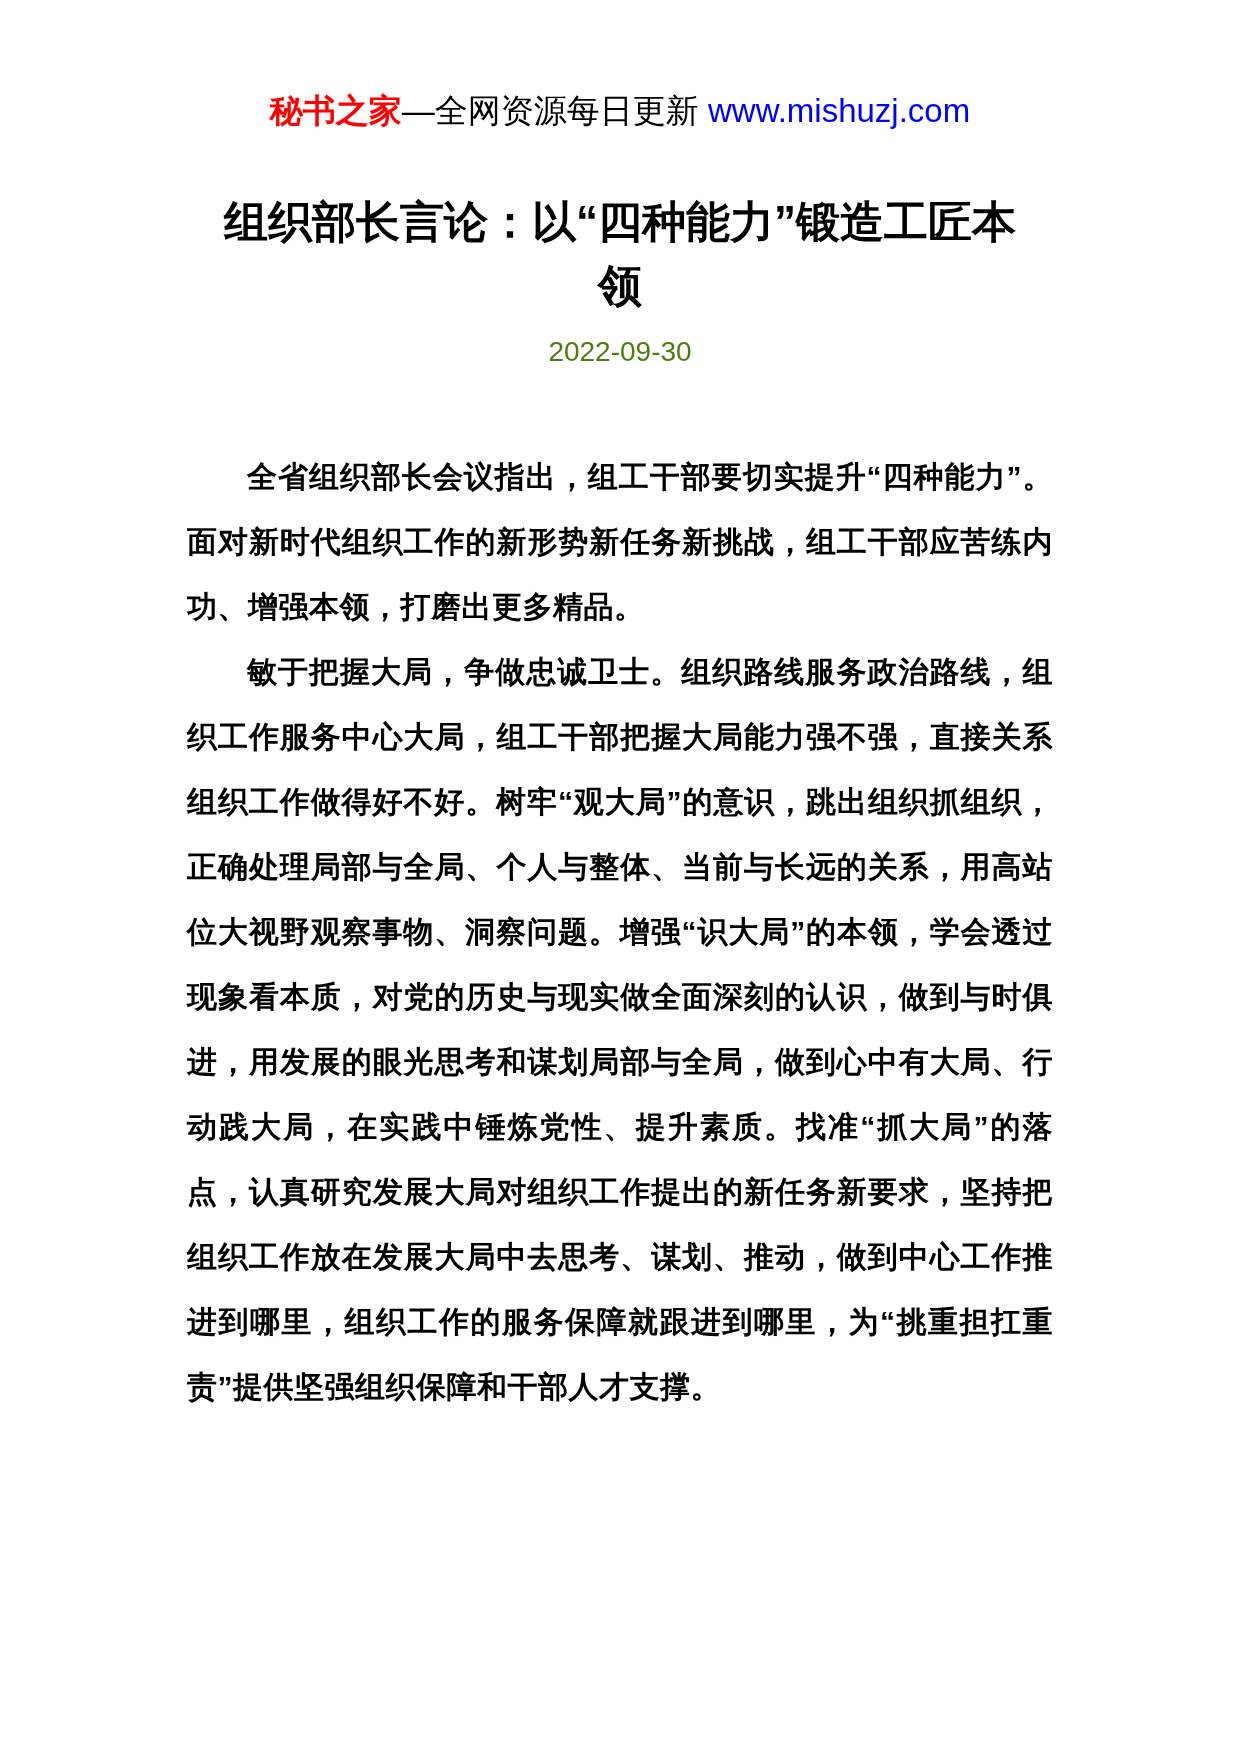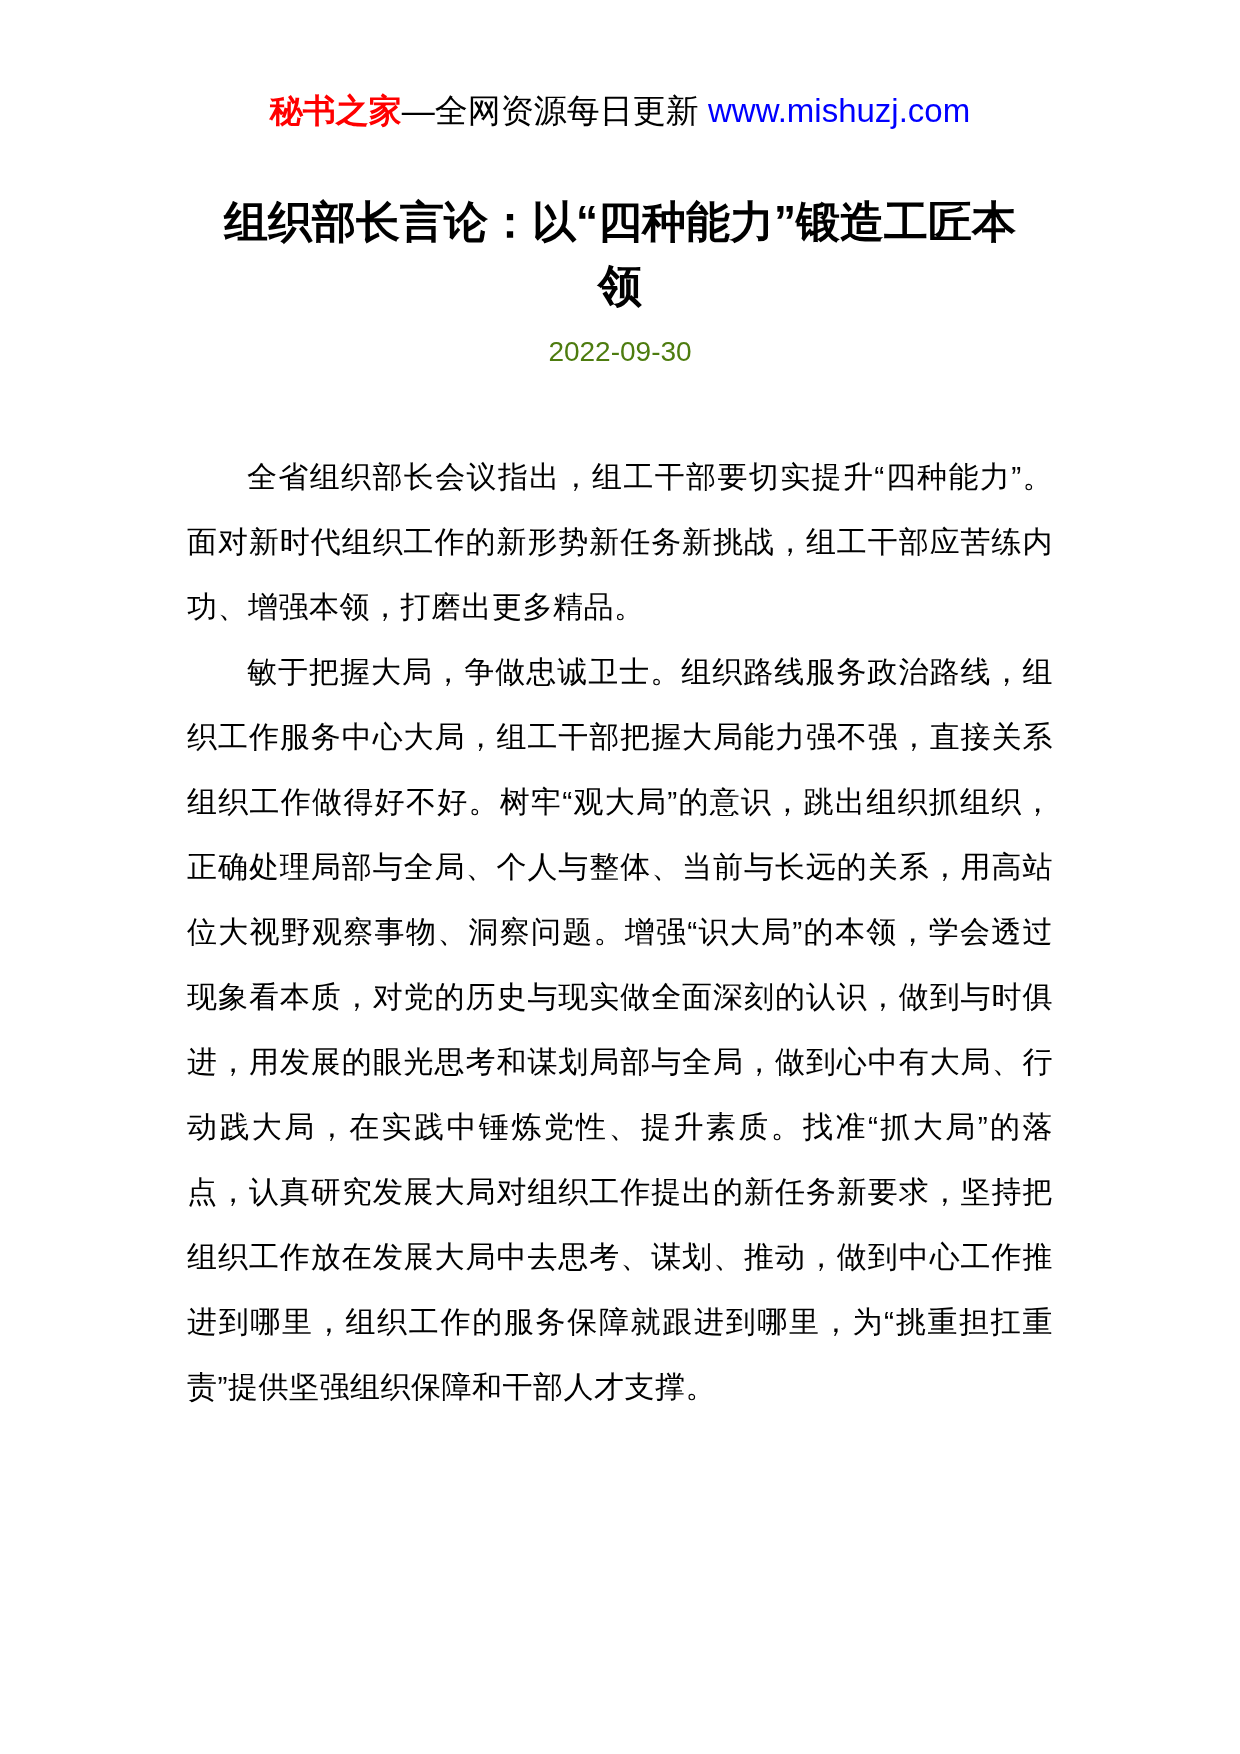--- a/index.html
+++ b/index.html
@@ -48,20 +48,21 @@
   }
   .article-date {
     margin-top: 14px;
     text-align: center;
     font-size: 28px;
     line-height: 36px;
     color: #4d7c0f;
   }
   .article-body {
     margin-top: 74px;
+    font-weight: bold;
   }
   .article-body p {
     margin: 0;
     font-size: 30px;
     line-height: 65px;
     letter-spacing: 0.5px;
     text-indent: 2em;
     text-align: justify;
     color: #000000;
   }

